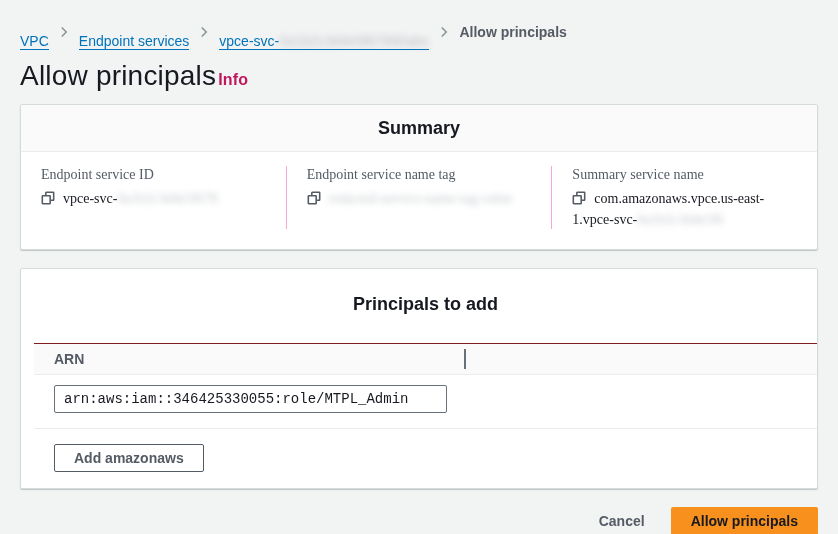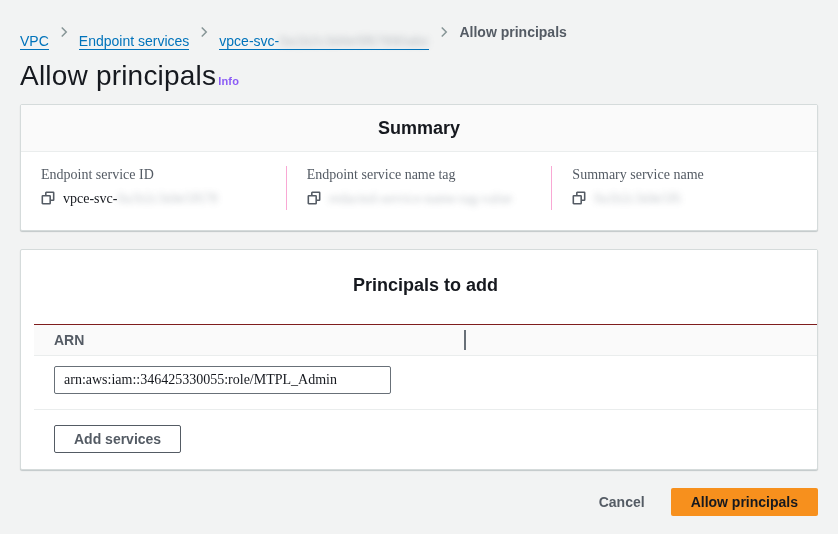--- a/index.html
+++ b/index.html
@@ -13,21 +13,21 @@
   .page { padding: 14px 20px 20px; }
 
   
   .breadcrumb { display: flex; align-items: center; font-size: 14px; gap: 9px; }
   .breadcrumb a { color: #0073bb; text-decoration: none; border-bottom: 1px solid #0073bb; cursor: pointer; margin-top: 19px; }
   .crumb-current { color: #545b64; font-weight: 700; }
   .chev { display: inline-flex; align-items: center; }
 
   
   h1.page-title { font-size: 28px; font-weight: 500; color: #16191f; margin-top: 10px; letter-spacing: .2px; }
-  .info-link { font-size: 11px; font-weight: 700; color: #8b5cf6; text-decoration: none; margin-left: 2px; }
+  .info-link { font-size: 16px; font-weight: 700; color: #be185d; text-decoration: none; margin-left: 2px; }
 
   
   .card {
     background: #fff;
     border: 1px solid #d5dbdb;
     border-radius: 2px;
     box-shadow: 0 1px 1px 0 rgba(0,28,36,.2);
   }
   .card-summary { margin-top: 12px; }
   .card-header {
@@ -61,24 +61,24 @@
     border-bottom: 1px solid #eaeded;
     padding: 6px 20px;
     font-size: 14px; font-weight: 700; color: #545b64; line-height: 18px;
   }
   .col-divider {
     position: absolute; left: 430px; top: 5px;
     width: 2px; height: 20px; background: #687078; cursor: col-resize;
   }
   .input-row { padding: 10px 20px 15px; border-bottom: 1px solid #eaeded; }
   .arn-input {
-    width: 337px; height: 28px;
+    width: 393px; height: 28px;
     border: 1px solid #687078; border-radius: 2px;
     padding: 4px 9px; font-size: 14px; color: #16191f;
-    font-family: Liberation Serif, serif;
+    font-family: Liberation Mono, monospace;
     background: #fff;
   }
   .button-row { padding: 15px 20px 16px; }
   .btn {
     display: inline-block; cursor: pointer;
     font-family: "Liberation Sans", sans-serif;
     font-size: 14px; font-weight: 700; line-height: 16px;
     border-radius: 2px; padding: 5px 19px; height: 28px;
   }
   .btn-secondary { background: #fff; border: 1px solid #545b64; color: #545b64; }
@@ -145,40 +145,40 @@
               </svg></span><span></span><span class="redacted">redacted-service-name-tag-value</span>
         </div>
       </div>
 
       <div class="summary-col">
         <div class="field-label">Summary service name</div>
         <div class="field-value">
           <span class="copy-icon"><svg viewBox="0 0 16 16" width="14" height="14">
                 <rect x="5.5" y="1.5" width="9" height="9" rx="0.5" fill="none" stroke="#545b64" stroke-width="1.8"></rect>
                 <rect x="1.5" y="5.5" width="9" height="9" rx="0.5" fill="#ffffff" stroke="#545b64" stroke-width="1.8"></rect>
-              </svg></span><span class="redacted">0a1b2c3d4e5f6</span>
+              </svg></span><span>com.amazonaws.vpce.us-east-1.vpce-svc-</span><span class="redacted">0a1b2c3d4e5f6</span>
         </div>
       </div>
 
     </div>
   </section>
 
   <section class="card card-principals">
     <div class="panel-header">
       <h2>Principals to add</h2>
     </div>
     <div class="table-header-row">
       <span>ARN</span>
       <span class="col-divider"></span>
     </div>
     <div class="input-row">
       <input class="arn-input" type="text" value="arn:aws:iam::346425330055:role/MTPL_Admin" style="">
     </div>
     <div class="button-row">
-      <button class="btn btn-secondary">Add services</button>
+      <button class="btn btn-secondary">Add amazonaws</button>
     </div>
   </section>
 
   <div class="footer-actions">
     <button class="btn btn-link">Cancel</button>
     <button class="btn btn-primary" id="submit-btn" style="background: rgb(247, 144, 29); color: rgb(22, 25, 31);">Allow principals</button>
   </div>
 
 </div>
 

